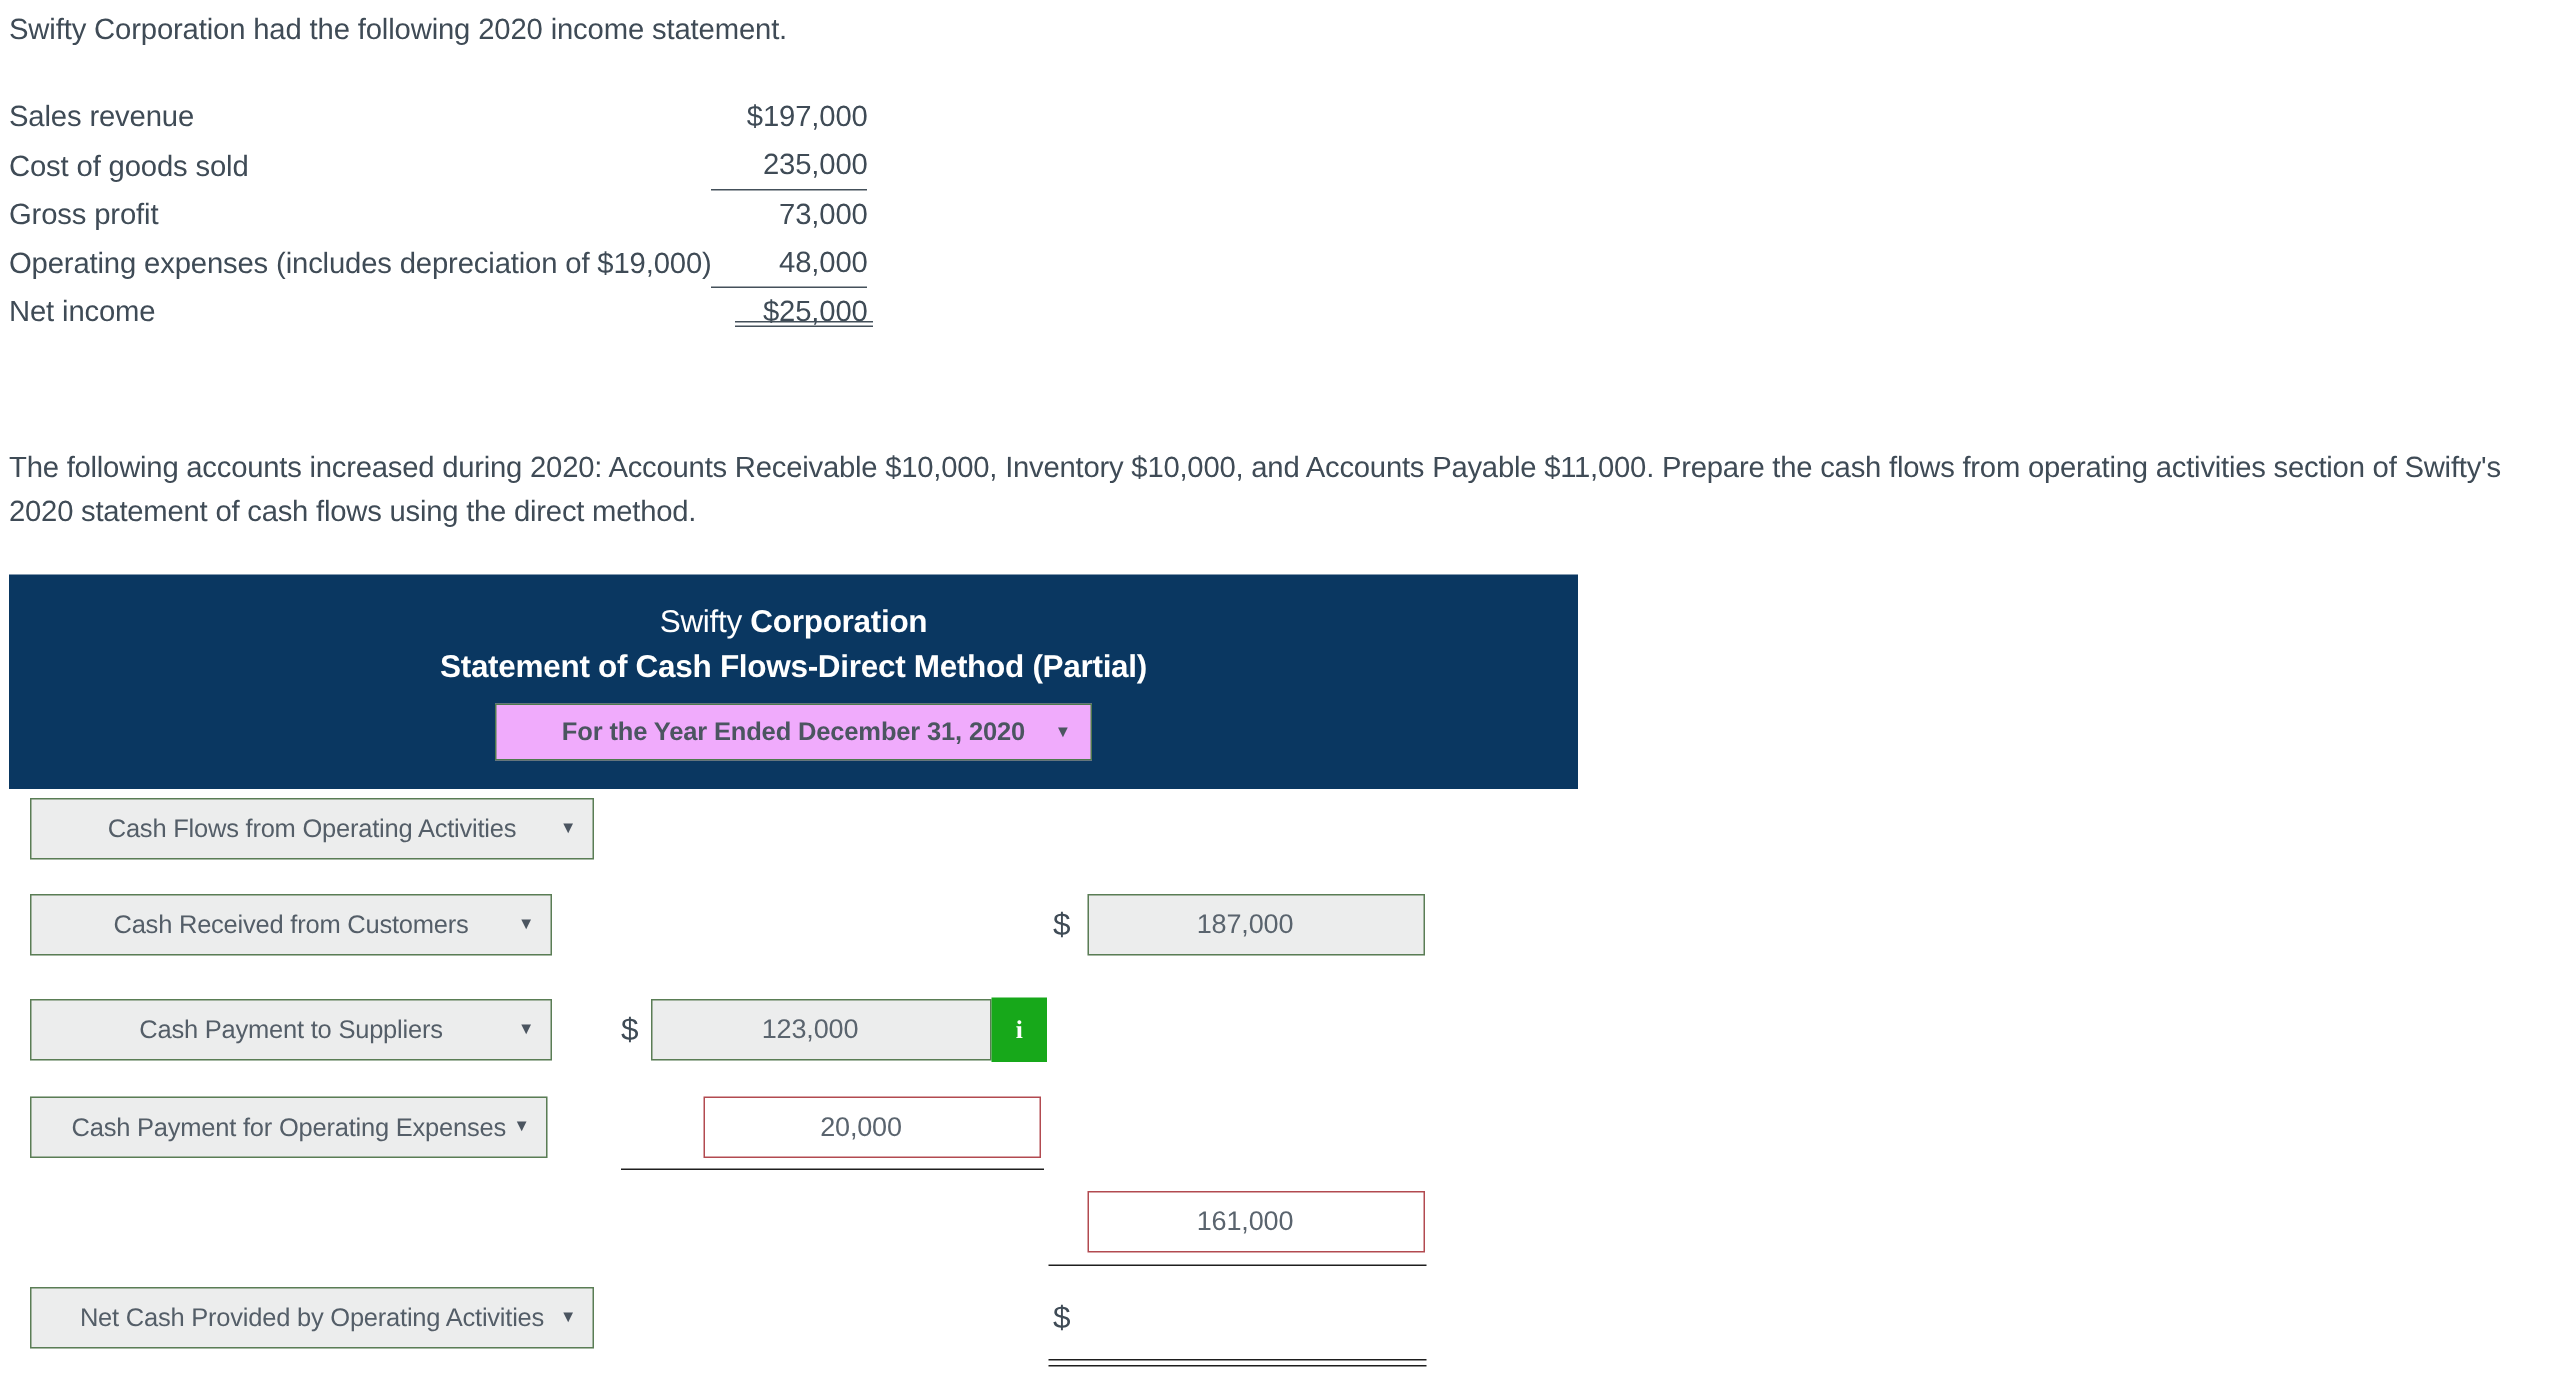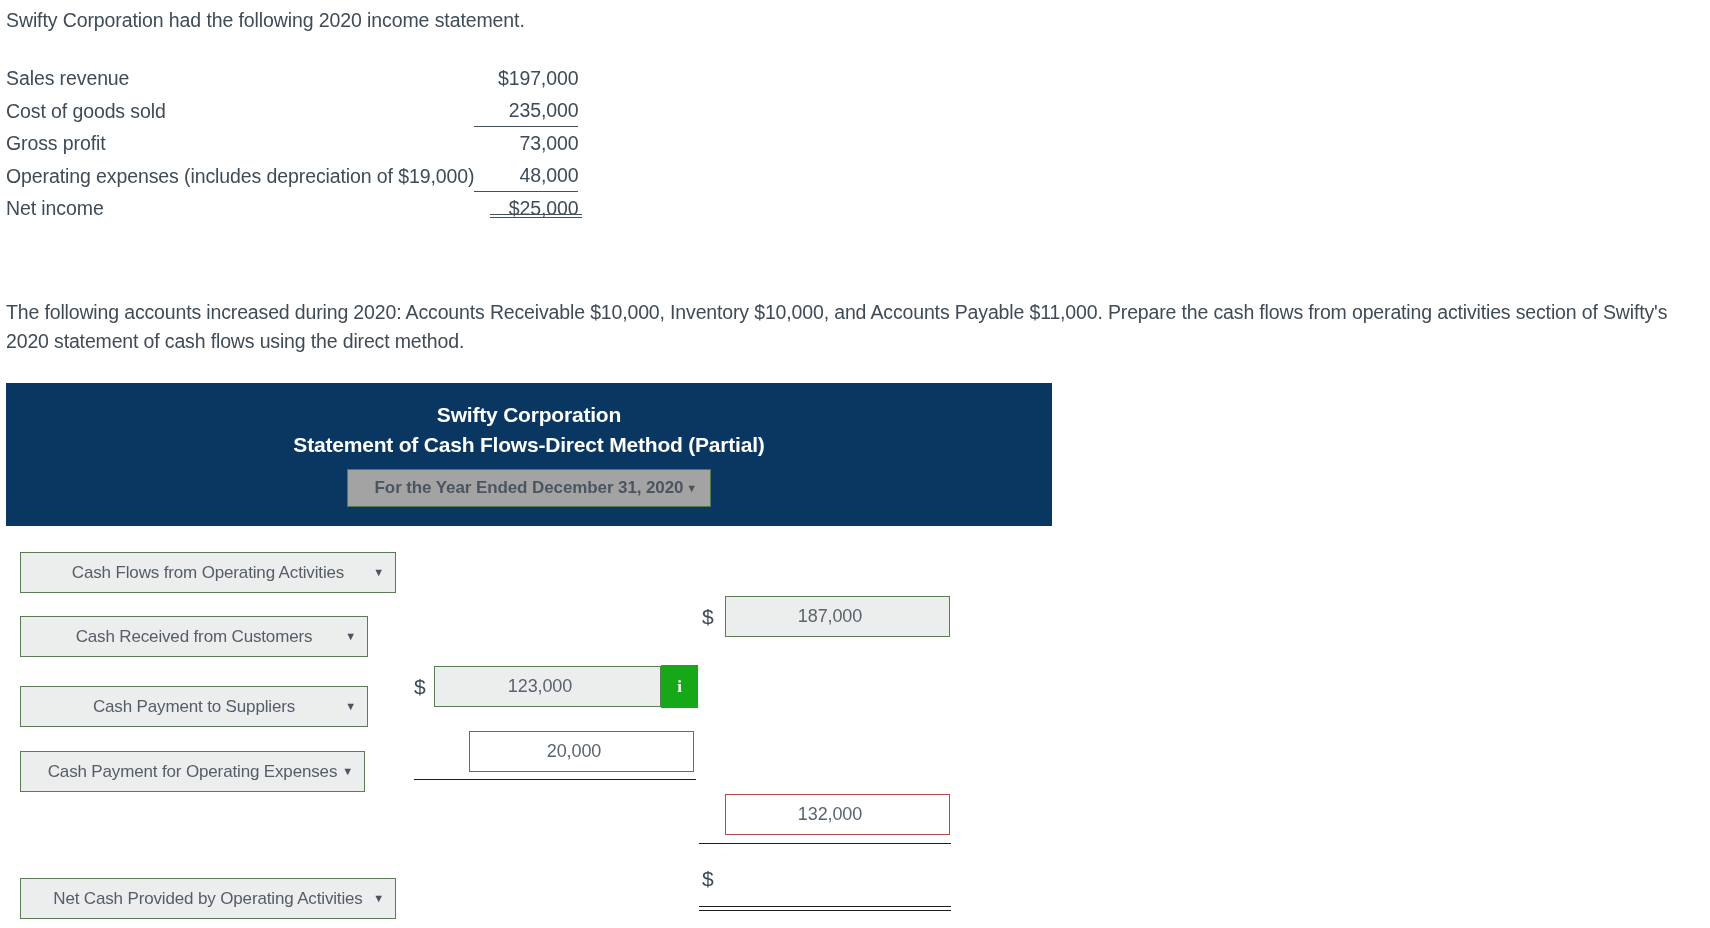--- a/index.html
+++ b/index.html
@@ -88,28 +88,28 @@
     text-align: center;
     padding-top: 17px;
   }
   .ws-title {
     color: #ffffff;
     font-size: 21px;
     font-weight: bold;
     line-height: 30px;
     letter-spacing: -0.2px;
   }
-  .ws-title .thin { font-weight: bold; }
+  .ws-title .thin { font-weight: normal; }
 
   .hdr-select {
     display: inline-block;
     margin-top: 9px;
-    width: 364px;
+    width: 398px;
     height: 38px;
-    background: #a3a3a3;
+    background: #f0abfc;
     border: 1px solid #4f7a4c;
     position: relative;
     text-align: center;
     line-height: 36px;
     font-size: 17px;
     font-weight: bold;
     color: #4b5560;
     letter-spacing: -0.1px;
   }
   .hdr-select .caret {
@@ -127,21 +127,20 @@
   .acct {
     position: absolute;
     height: 41px;
     background: #eceded;
     border: 1px solid #5a7d55;
     font-size: 17px;
     color: #545e68;
     line-height: 39px;
     letter-spacing: -0.15px;
     text-align: center;
-    margin-top: 20px;
   }
   .acct .caret {
     position: absolute;
     right: 11px;
     top: 0;
     font-size: 11px;
     color: #4b5560;
   }
 
   
@@ -265,21 +264,21 @@
     <div class="amt-box filled" style="left:428px; top:140px; width:227px;">123,000</div>
     <div class="info-btn" style="left:655px; top:139px;">i</div>
 
     <div class="acct" style="left:14px; top:205px; width:345px;">
       <span>Cash Payment for Operating Expenses</span>
       <span class="caret">▼</span>
     </div>
     <div class="amt-box open" style="left:463px; top:205px; width:225px;">20,000</div>
     <div class="subtotal-rule" style="left:408px; top:253px; width:282px;"></div>
 
-    <div class="amt-box open" style="left:719px; top:268px; width:225px;">132,000</div>
+    <div class="amt-box open" style="left:719px; top:268px; width:225px;">161,000</div>
     <div class="subtotal-rule" style="left:693px; top:317px; width:252px;"></div>
 
     <div class="acct" style="left:14px; top:332px; width:376px;">
       <span>Net Cash Provided by Operating Activities</span>
       <span class="caret">▼</span>
     </div>
     <div class="dollar" style="left:696px; top:342px;">$</div>
     <div class="total-rule" style="left:693px; top:380px; width:252px;"></div>
 
   </div>

